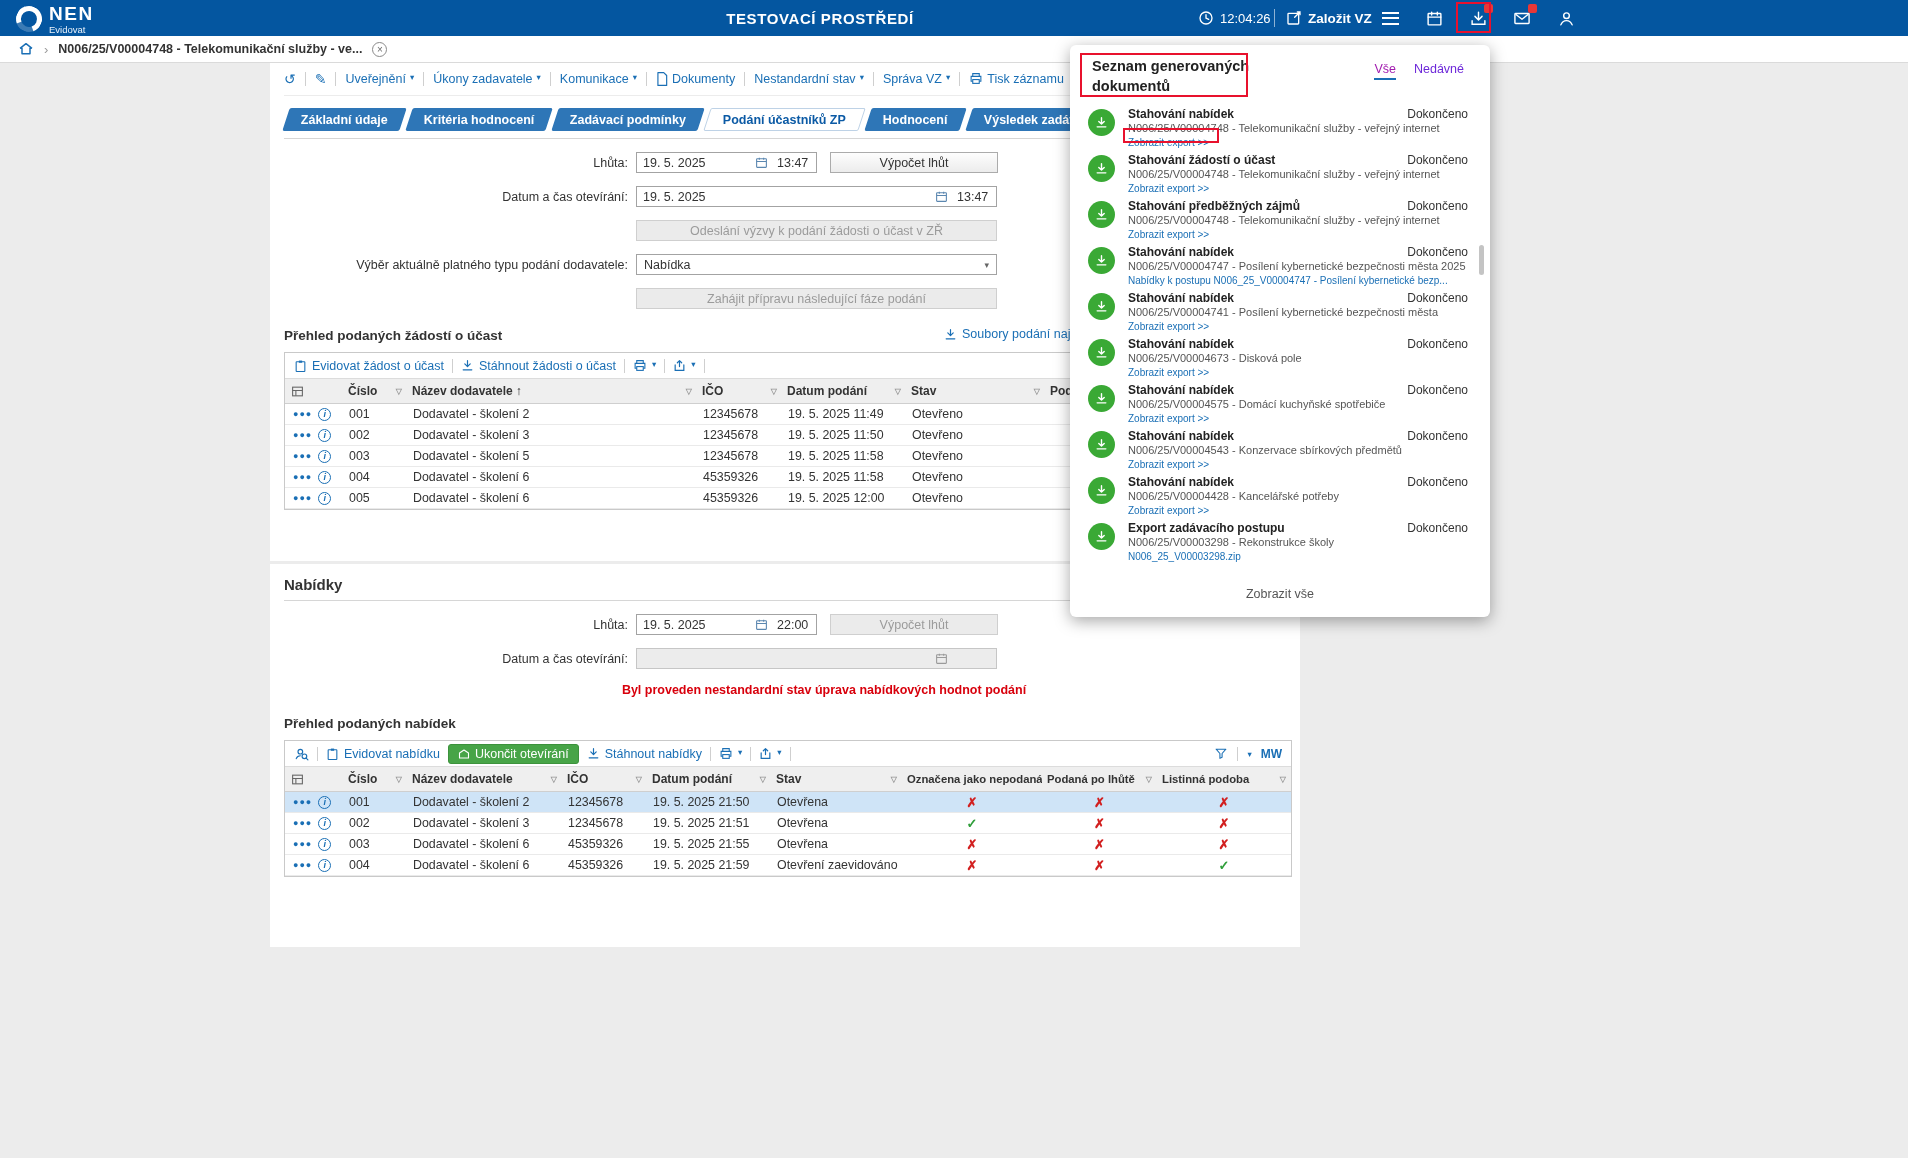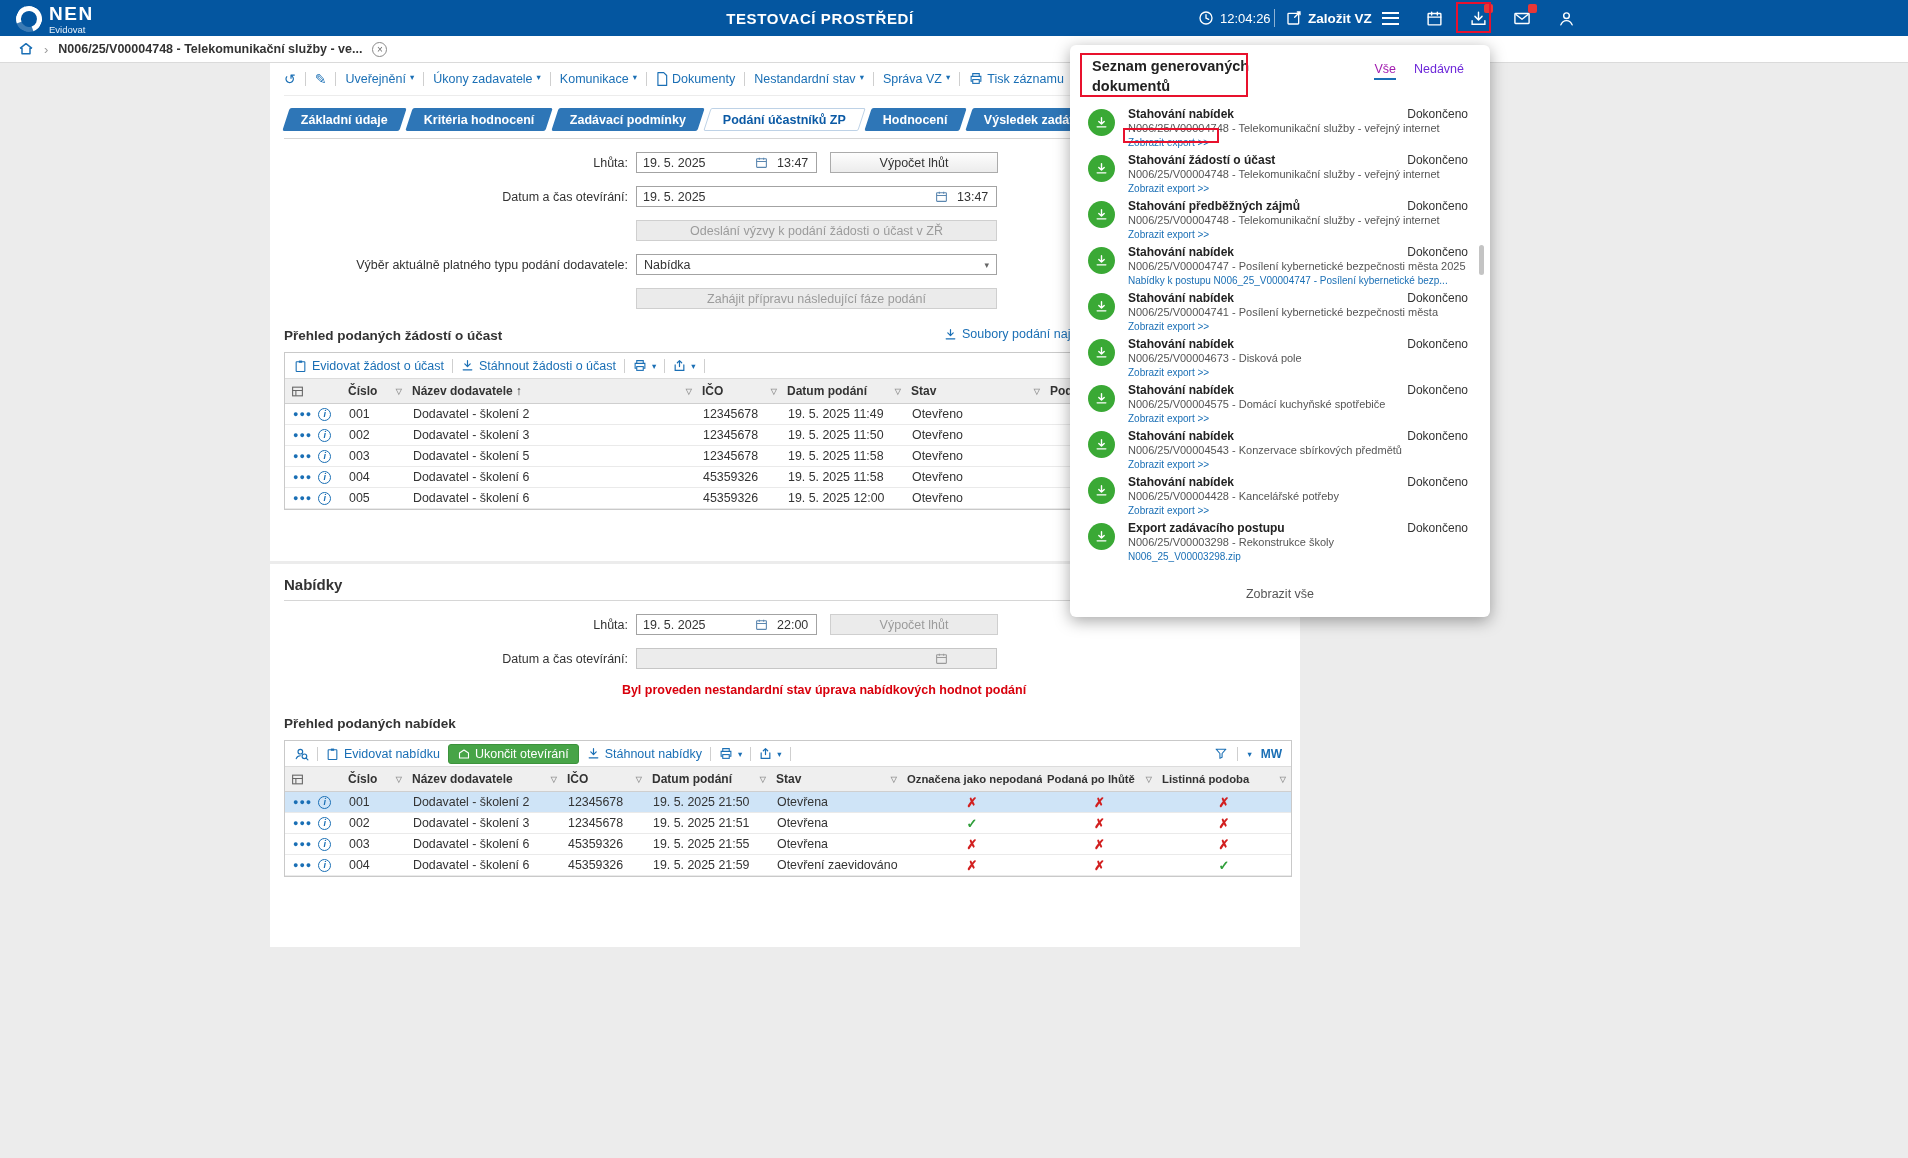--- a/index.html
+++ b/index.html
@@ -70,21 +70,21 @@
   .select .sel-caret{margin-left:auto;color:#666;font-size:9px}
   .warning{margin-left:240px;width:600px;text-align:center;margin-top:14px;color:#d8000c;font-weight:700;font-size:12.5px}
 
   .list-title-row{display:flex;align-items:center;margin-top:18px;position:relative;height:17px}
   .list-title{font-size:13.5px;font-weight:700}
   .files-link{position:absolute;left:660px;top:0;display:flex;gap:5px;align-items:center;color:#1a6fb5;font-size:12.5px;cursor:pointer;white-space:nowrap}
 
   
   .tbl{border:1px solid #c9c9c9;margin-top:8px;background:#fff}
   .tbl-toolbar{height:26px;display:flex;align-items:center;padding:0 9px;gap:8px;border-bottom:1px solid #dcdcdc;color:#1a6fb5;font-size:12.5px}
-  .tlink{display:flex;align-items:center;gap:5px;cursor:pointer;white-space:nowrap}
+  .tlink{display:flex;align-items:flex-start;gap:5px;cursor:pointer;white-space:nowrap}
   .btn-green{height:20px;display:flex;align-items:center;gap:5px;background:#47a447;border:1px solid #3c923c;border-radius:3px;color:#fff;font-size:12.5px;padding:0 9px;cursor:pointer;white-space:nowrap}
   .tb-right{margin-left:auto;display:flex;align-items:center;gap:9px}
   .mw{font-weight:700;color:#1a6fb5;font-size:12px;cursor:pointer}
   .thead{display:flex;background:#efefef;border-bottom:1px solid #cfcfcf;height:25px;align-items:center;font-weight:700;font-size:12px;color:#333}
   .hc{display:flex;align-items:center;gap:3px;padding:0 5px;overflow:hidden;white-space:nowrap;height:100%;cursor:pointer}
   .hc .flt{margin-left:auto;font-size:8px;color:#979797}
   .hc.small{font-size:11.3px}
   .sort{font-weight:700;color:#222;font-size:12px}
   .trow{display:flex;height:21px;align-items:center;border-bottom:1px solid #eaeaea;font-size:12.4px;cursor:pointer}
   .trow.selected{background:#cfe4f7}

